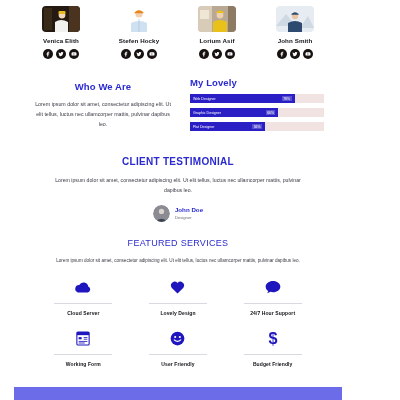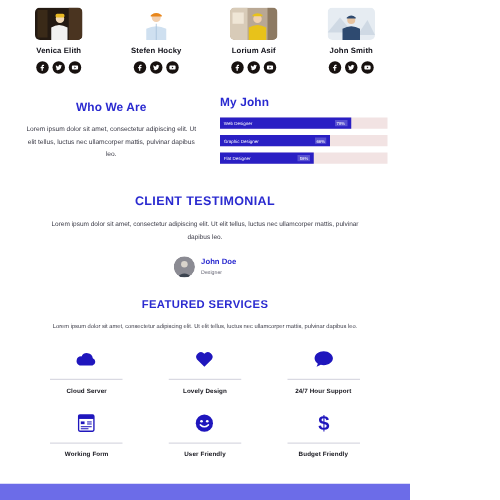--- a/index.html
+++ b/index.html
@@ -8,20 +8,21 @@
     background: #ffffff;
     font-family: "Liberation Sans", sans-serif;
     overflow: hidden;
   }
   .page {
     position: relative;
     width: 328px; height: 400px;
     background: #ffffff;
     display: flex;
     flex-direction: column;
+    margin-left: 14px;
   }
 
   
   .team {
     display: flex;
     justify-content: center;
     gap: 24px;
     padding: 6px 20px 8px 20px;
   }
   .member { width: 70px; text-align: center; }
@@ -108,21 +109,21 @@
   .tst-avatar svg { display: block; width: 100%; height: 100%; }
   .tst-meta { text-align: left; }
   .tst-name {
     font-size: 6.2px; font-weight: bold; color: #2a2ad0; line-height: 1.3;
   }
   .tst-role { font-size: 4.2px; color: #6a6a78; line-height: 1.3; }
 
   
   .services { padding: 10px 22px 6px 22px; text-align: center; }
   .svc-title {
-    font-size: 9px; font-weight: bold; color: #2a2ad0;
+    font-size: 9px; font-weight: normal; color: #2a2ad0;
     letter-spacing: 0.3px; margin-bottom: 9px;
   }
   .svc-sub {
     font-size: 4.6px; line-height: 1.8; color: #3a3a46; margin-bottom: 12px;
   }
   .svc-grid {
     display: grid;
     grid-template-columns: repeat(3, 1fr);
     row-gap: 12px;
   }
@@ -277,21 +278,21 @@
 
   </div>
 
   <div class="midband">
     <div class="whowe">
       <div class="whowe-title">Who We Are</div>
       <div class="whowe-body">Lorem ipsum dolor sit amet, consectetur adipiscing elit. Ut elit tellus, luctus nec ullamcorper mattis, pulvinar dapibus leo.</div>
     </div>
 
     <div class="skill">
-      <div class="skill-title">My John</div>
+      <div class="skill-title">My Lovely</div>
 
       <div class="bar-row">
         <div class="bar-fill" style="width:78%">
           <span class="bar-label">Web Designer</span>
           <span class="bar-pct">78%</span>
         </div>
       </div>
 
       <div class="bar-row">
         <div class="bar-fill" style="width:66%">

